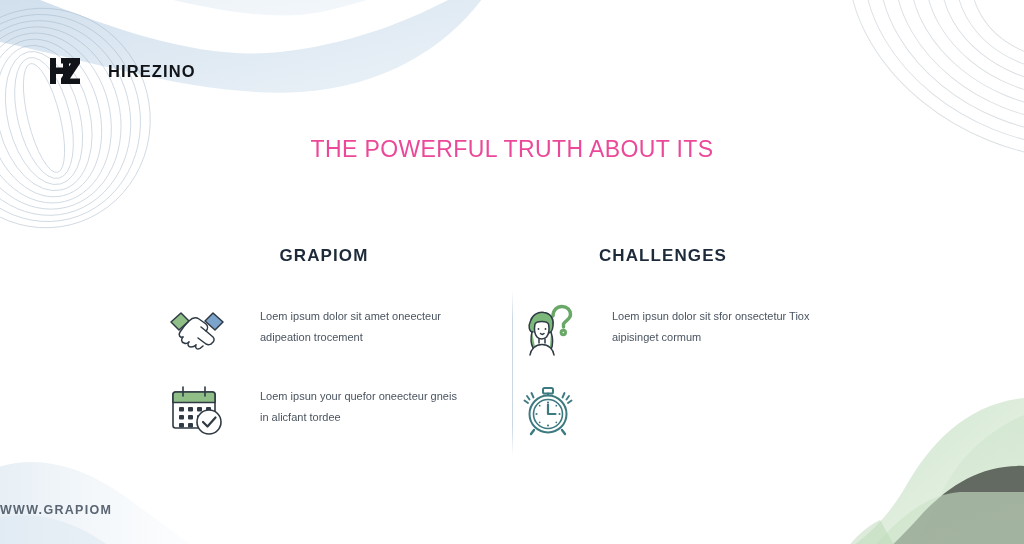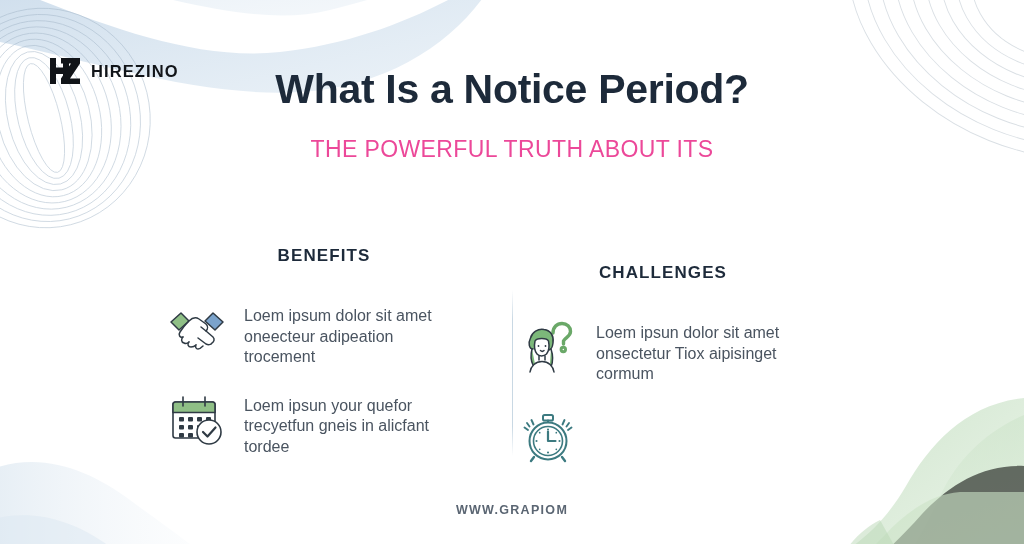--- a/index.html
+++ b/index.html
@@ -31,21 +31,21 @@
     pointer-events: none;
   }
 
   
   .logo-wrap {
     position: absolute;
     left: 48px;
     top: 56px;
     display: flex;
     align-items: center;
-    gap: 9px;
+    gap: 26px;
     z-index: 6;
   }
   .logo-mark {
     width: 34px;
     height: 30px;
     display: block;
   }
   .logo-text {
     font-size: 16.5px;
     font-weight: bold;
@@ -101,40 +101,41 @@
 
   .col-head {
     font-size: 17px;
     font-weight: bold;
     letter-spacing: 1.1px;
     color: #1d2a3a;
     text-align: center;
     margin-bottom: 36px;
   }
   .col-left  .col-head { padding-right: 18px; }
-  .col-right .col-head { padding-right: 44px; margin-top: 17px; }
+  .col-right .col-head { padding-right: 44px; }
 
   .item {
     display: flex;
     align-items: flex-start;
     gap: 18px;
     margin-bottom: 24px;
   }
   .item-icon {
     flex: 0 0 auto;
     width: 58px;
     height: 56px;
     display: block;
   }
   .item-text {
-    font-size: 16px;
+    font-size: 11px;
     line-height: 20.5px;
     color: #4a5460;
     padding-top: 4px;
     max-width: 200px;
+    margin-left: 16px;
   }
 
   .divider {
     position: absolute;
     left: 512px;
     top: 290px;
     width: 1px;
     height: 166px;
     background: linear-gradient(to bottom,
         rgba(210,222,232,0) 0%,
@@ -143,21 +144,20 @@
         rgba(210,222,232,0) 100%);
     z-index: 5;
   }
 
   
   .footer {
     position: absolute;
     left: 0;
     right: 0;
     top: 503px;
-    text-align: center;
     font-size: 12.5px;
     font-weight: bold;
     letter-spacing: 1.3px;
     color: #5b6673;
     z-index: 5;
   }
 </style>
 </head>
 <body>
 
@@ -242,32 +242,31 @@
   </svg>
 
   <div class="logo-wrap">
     <svg class="logo-mark" viewBox="0 0 34 30" xmlns="http://www.w3.org/2000/svg">
       <path d="M2,2 L8,2 L8,11.5 L15,11.5 L15,2 L21,2 L21,28 L15,28 L15,18 L8,18 L8,28 L2,28 Z" fill="#111418"></path>
       <path d="M13,2 L32,2 L32,7.5 L22,22.5 L32,22.5 L32,28 L13,28 L13,22.5 L23,7.5 L13,7.5 Z" fill="#111418"></path>
     </svg>
     <span class="logo-text">HIREZINO</span>
   </div>
 
-  <div class="title">What Is a Notice Period?</div>
 
   <div class="subtitle">
     <div>THE POWERFUL TRUTH ABOUT ITS</div>
   </div>
 
   <div class="divider"></div>
 
   <div class="columns">
 
     <div class="col col-left">
-      <div class="col-head">BENEFITS</div>
+      <div class="col-head">GRAPIOM</div>
 
       <div class="item">
         <svg class="item-icon" viewBox="0 0 58 56" xmlns="http://www.w3.org/2000/svg">
           <g stroke="#2f3a44" stroke-width="1.5" stroke-linejoin="round" stroke-linecap="round">
             <path d="M3,20 L13,11 L21,19 L11,28 Z" fill="#8fbf86"></path>
             <path d="M55,20 L45,11 L37,19 L47,28 Z" fill="#7ba3cc"></path>
             <path d="M21,19 C24,16 28,15 31,17 L38,22 C40,24 40,27 38,29 L45,35
                      C47,37 46,40 44,41 C43,43 40,43 38,42 L30,36" fill="#ffffff"></path>
             <path d="M20,20 C17,23 14,27 12,30 C10,33 12,36 15,35" fill="#ffffff"></path>
             <path d="M15,35 C13,37 13,40 16,41 C18,42 20,41 21,40" fill="#ffffff"></path>
@@ -294,21 +293,21 @@
               <rect x="11" y="33" width="5" height="4.6" rx="1"></rect>
               <rect x="20" y="33" width="5" height="4.6" rx="1"></rect>
               <rect x="29" y="33" width="5" height="4.6" rx="1"></rect>
               <rect x="11" y="41" width="5" height="4.6" rx="1"></rect>
               <rect x="20" y="41" width="5" height="4.6" rx="1"></rect>
             </g>
             <circle cx="41" cy="40" r="12" fill="#ffffff"></circle>
             <path d="M35,40 L39.5,44.5 L47.5,35.5" fill="none" stroke-width="2.2"></path>
           </g>
         </svg>
-        <div class="item-text">Loem ipsun your quefor trecyetfun gneis in alicfant tordee</div>
+        <div class="item-text">Loem ipsun your quefor oneecteur gneis in alicfant tordee</div>
       </div>
     </div>
 
     <div class="col col-right">
       <div class="col-head">CHALLENGES</div>
 
       <div class="item">
         <svg class="item-icon" viewBox="0 0 58 56" xmlns="http://www.w3.org/2000/svg">
           <g stroke="#2f3a44" stroke-width="1.5" stroke-linejoin="round" stroke-linecap="round">
             <path d="M33,14 C33,8 37,4.5 42,4.5 C47,4.5 50.5,8 50.5,12.5
@@ -320,21 +319,21 @@
             <path d="M31,30 C33,36 33,43 31,48 C30.5,49.5 30,50 29.5,51" fill="#7cb87a"></path>
             <path d="M15,22 C14,27 14.5,32 17,35 C19,37.5 24,37.5 26.5,35
                      C29,32 29.5,27 28.5,22 C27,18.5 16.5,18.5 15,22 Z" fill="#ffffff"></path>
             <circle cx="18.5" cy="27" r="0.9" fill="#2f3a44" stroke="none"></circle>
             <circle cx="25.5" cy="27" r="0.9" fill="#2f3a44" stroke="none"></circle>
             <path d="M20.5,31.5 C21.5,32.5 23,32.5 24,31.5" fill="none"></path>
             <path d="M19,37 L19,41 M25,37 L25,41" fill="none"></path>
             <path d="M10,53 C11,47 15.5,42.5 22,42.5 C28.5,42.5 33,47 34,53" fill="#ffffff"></path>
           </g>
         </svg>
-        <div class="item-text">Loem ipsun dolor sit amet onsectetur Tiox aipisinget cormum</div>
+        <div class="item-text">Loem ipsun dolor sit sfor onsectetur Tiox aipisinget cormum</div>
       </div>
 
       <div class="item">
         <svg class="item-icon" viewBox="0 0 58 56" xmlns="http://www.w3.org/2000/svg">
           <g stroke="#3c7a80" stroke-width="2" stroke-linejoin="round" stroke-linecap="round" fill="none">
             <rect x="23" y="6" width="10" height="5.5" rx="1.6" fill="#ffffff"></rect>
             <line x1="28" y1="11.5" x2="28" y2="15"></line>
             <circle cx="28" cy="32" r="18.5" fill="#ffffff"></circle>
             <circle cx="28" cy="32" r="14.5" fill="#ffffff" stroke-width="1.6"></circle>
             <path d="M28,22.5 L28,32 L35.5,32" stroke-width="2.2"></path>

